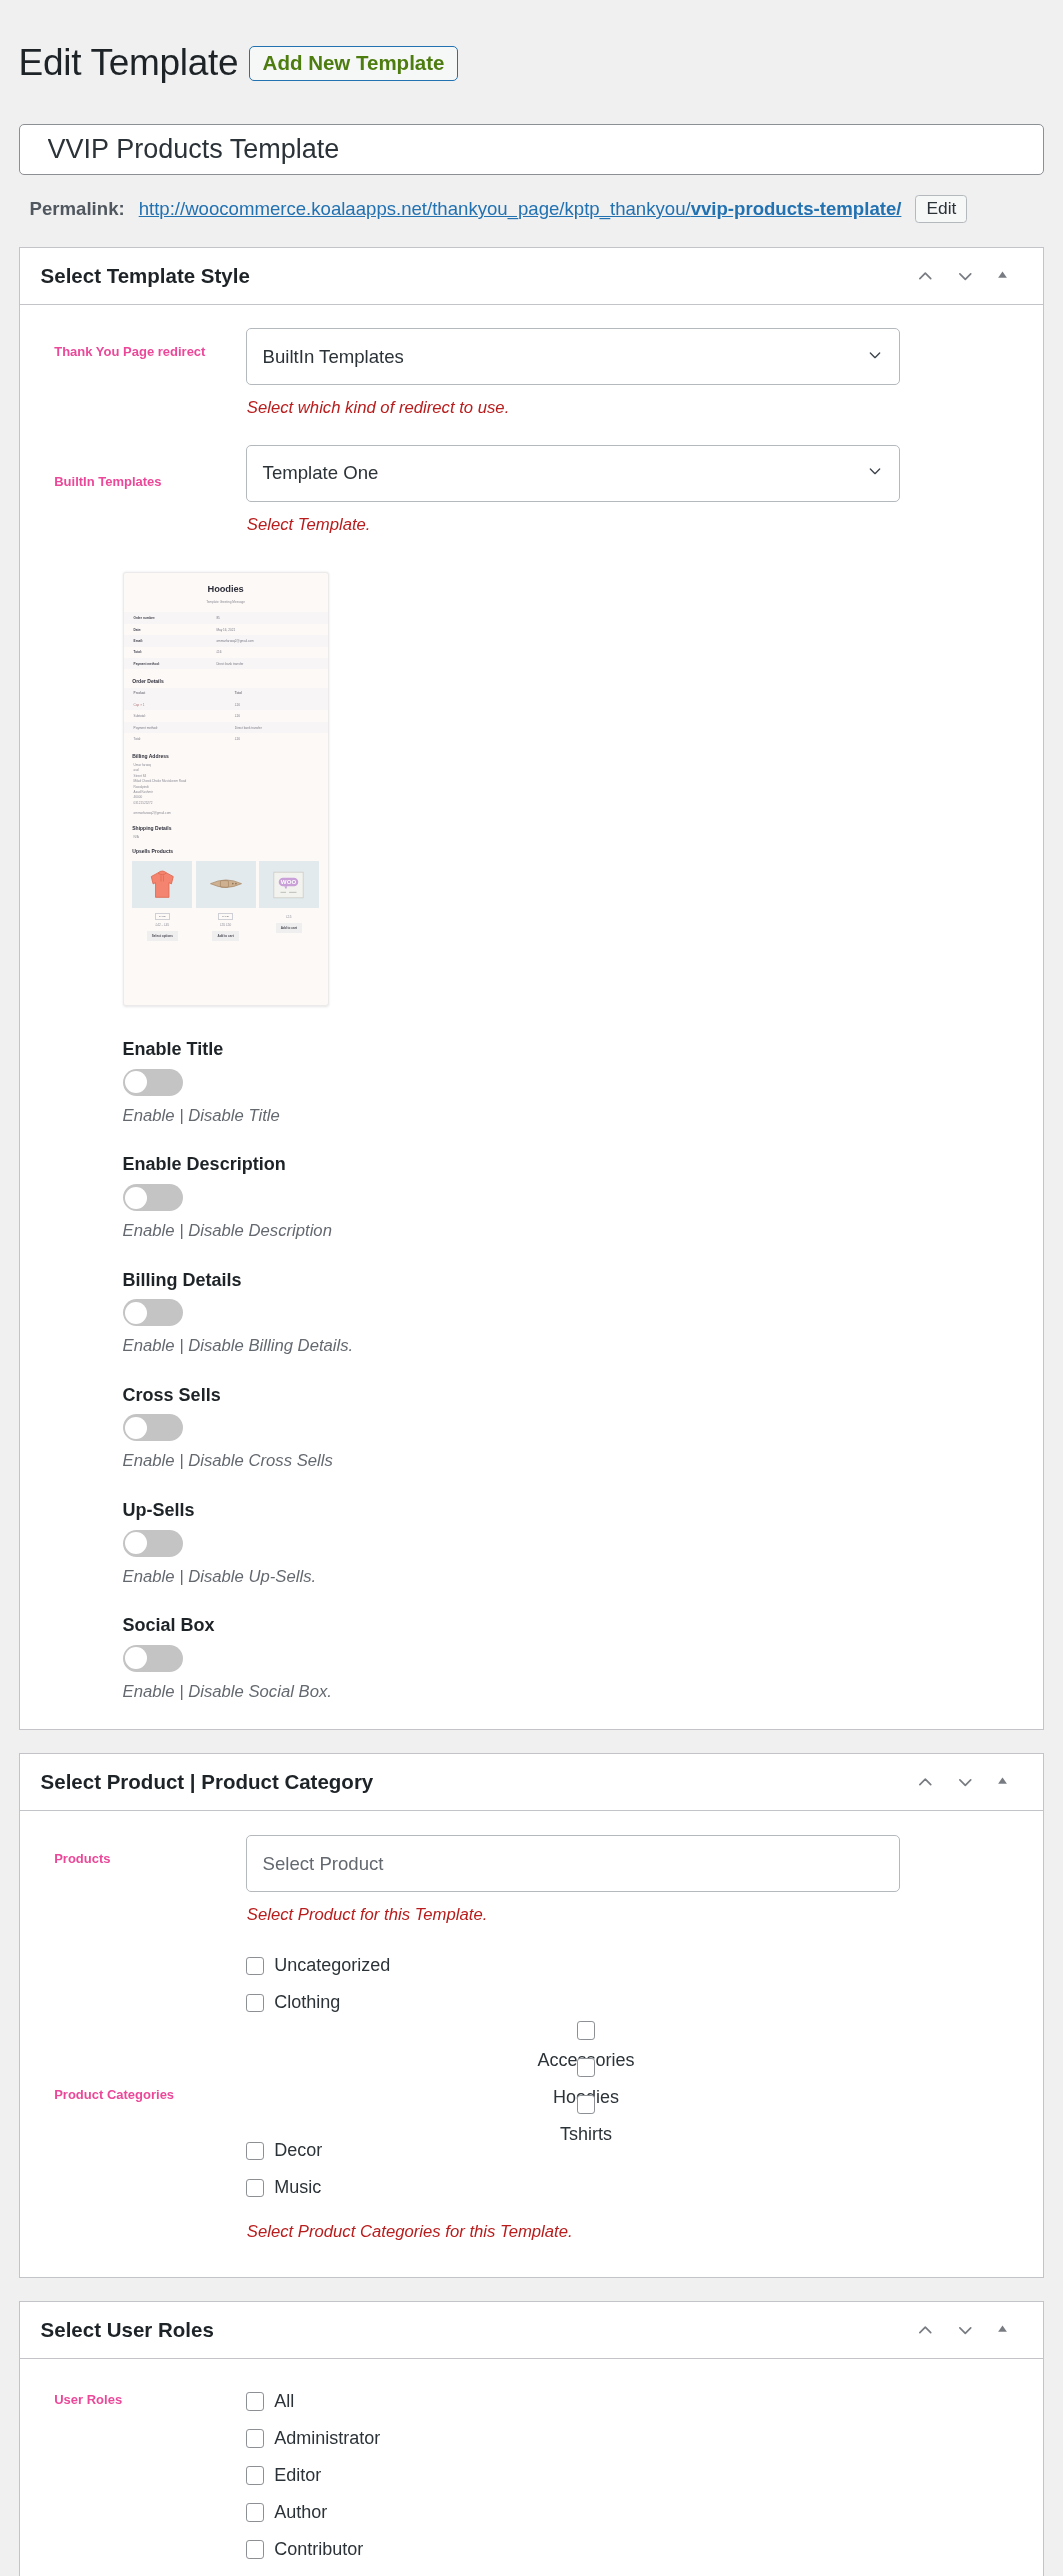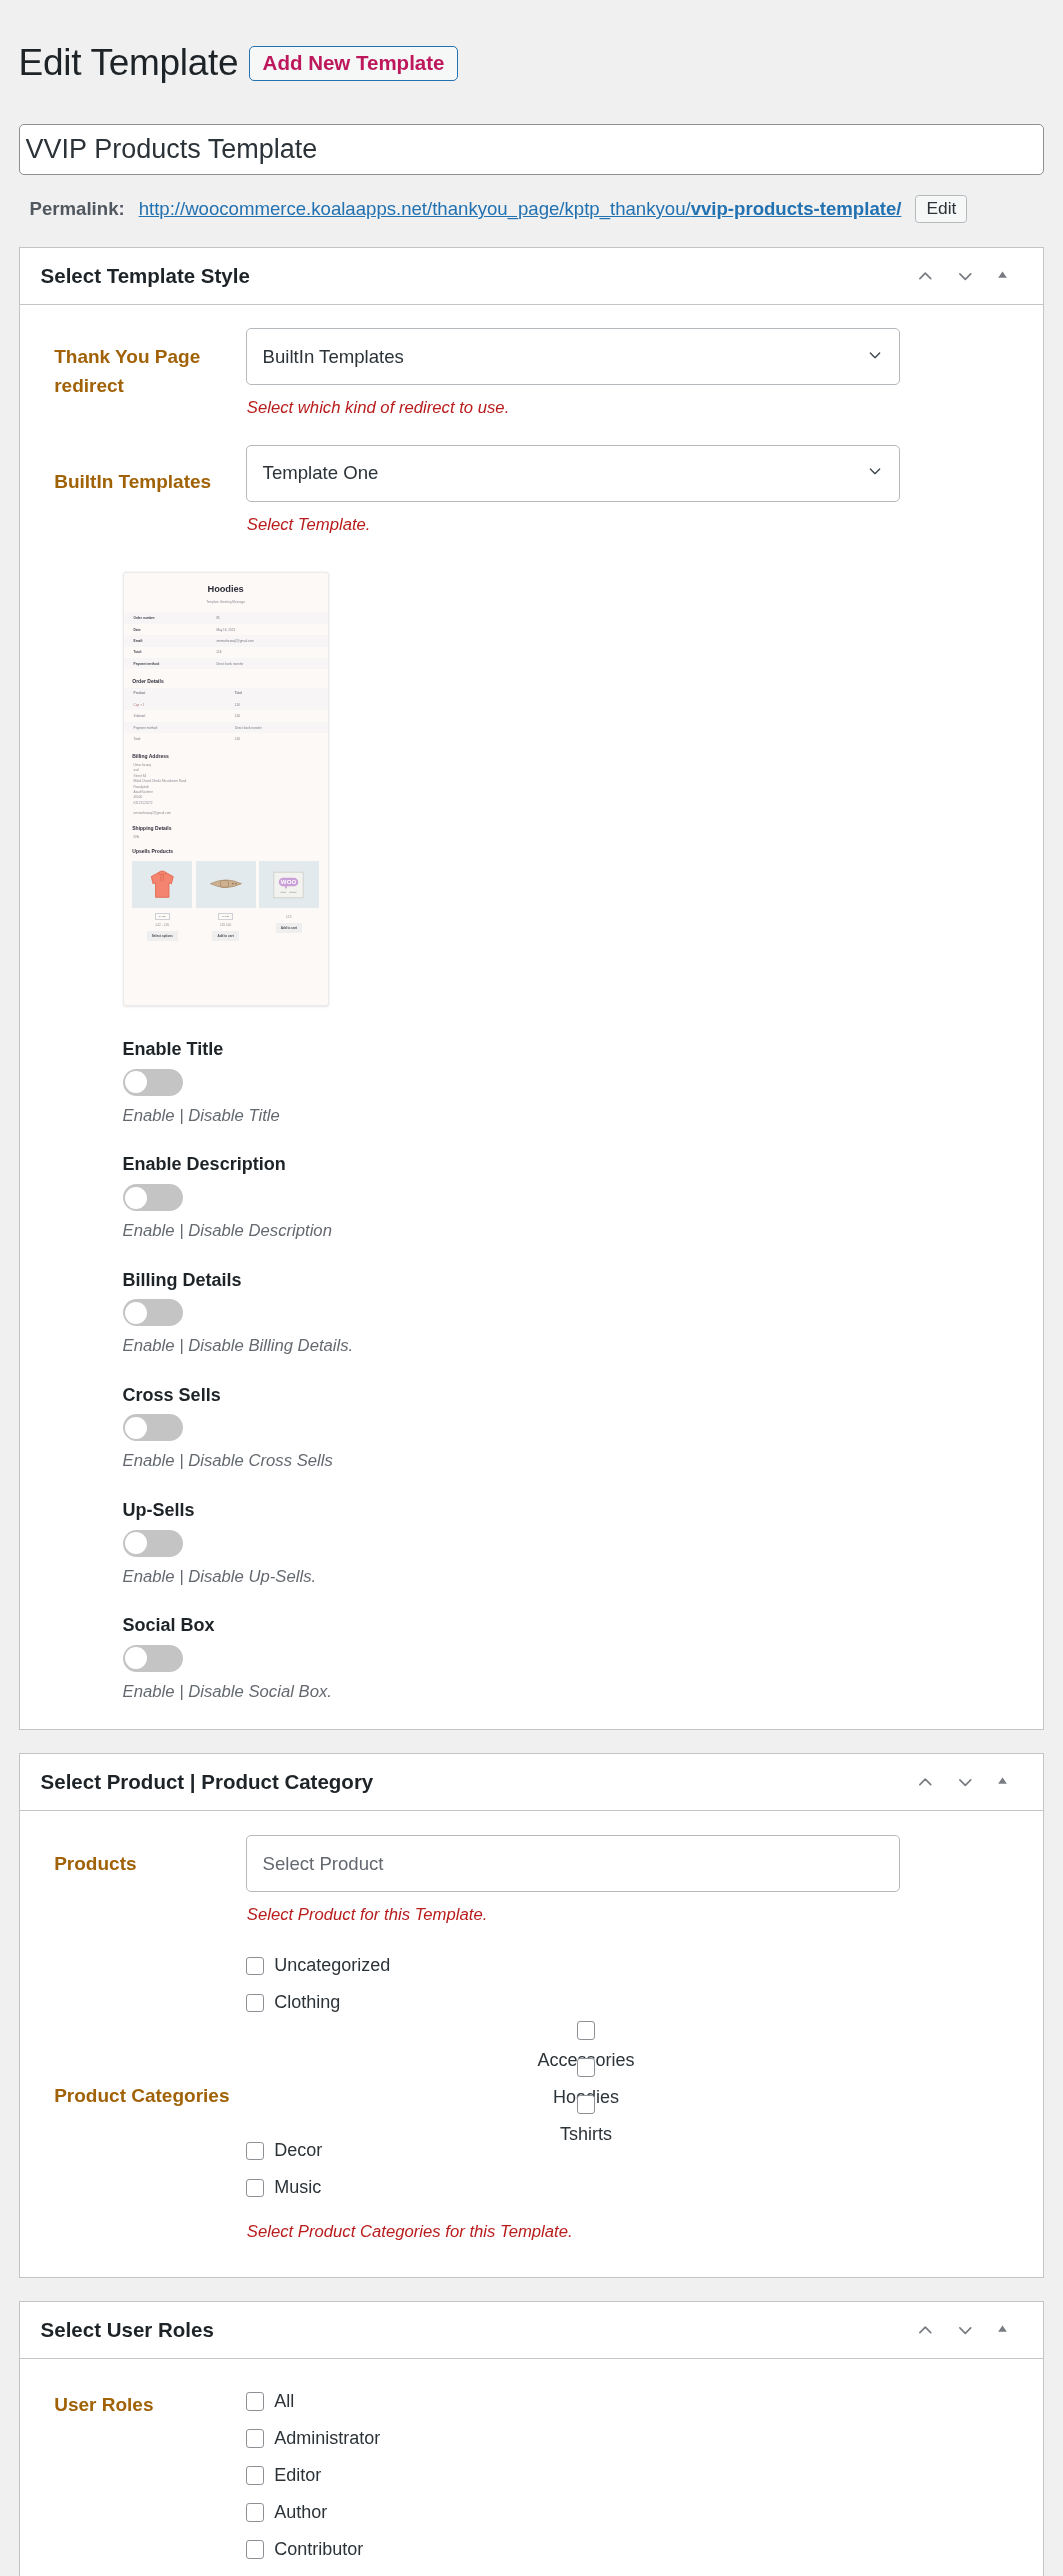--- a/index.html
+++ b/index.html
@@ -15,36 +15,36 @@
 
   
   .page-head {
     display: flex; align-items: center; gap: 11px;
     padding: 18.6px 0 6.2px 0;
   }
   .page-title { font-size: 37px; font-weight: 400; line-height: 1.1; color: #1d2327; letter-spacing: -0.3px; }
   .add-new-btn {
     display: inline-block;
     font-size: 20.5px; font-weight: 700;
-    color: #be185d; background: #f6f7f7;
+    color: #4d7c0f; background: #f6f7f7;
     border: 1.9px solid #2271b1; border-radius: 5px;
     padding: 4.3px 12.4px 6.2px 12.4px;
     line-height: 1.1; cursor: pointer;
     white-space: nowrap;
   }
 
   
   .title-input {
     display: block; width: 100%;
     height: 51px;
     background: #fff;
     border: 1.9px solid #8c8f94; border-radius: 5px;
     font-family: "Liberation Sans", sans-serif;
     font-size: 27px; color: #2c3338;
-    padding: 0 6px; margin-top: 8.7px;
+    padding: 0 28px; margin-top: 8.7px;
     outline: none;
   }
 
   
   .permalink-row {
     display: flex; align-items: center; gap: 14px;
     margin: 20px 0 0 11px;
     font-size: 18.6px;
   }
   .permalink-label { color: #50575e; font-weight: 700; white-space: nowrap; }
@@ -72,21 +72,21 @@
   .panel-heading { font-size: 20.5px; font-weight: 700; color: #1d2327; text-align: right; }
   .panel-actions { display: flex; align-items: center; gap: 21px; padding-right: 8.7px; }
   .chev { width: 18.6px; height: 18.6px; display: block; }
   .chev svg { display: block; }
   .panel-body { padding: 23.6px 21px 27px 21px; }
 
   
   .form-row { display: flex; align-items: flex-start; margin-bottom: 6.2px; }
   .form-label {
     width: 205px; flex: 0 0 205px;
-    font-size: 19px; font-weight: 700; color: #a16207;
+    font-size: 13px; font-weight: 700; color: #ec4899;
     line-height: 1.55; padding-top: 13.6px; padding-left: 13.6px;
   }
   .form-label.mid { display: flex; align-items: center; min-height: 74px; padding-top: 0; }
   .form-field { flex: 1 1 auto; max-width: 654px; }
 
   .select-box {
     position: relative;
     width: 100%; height: 57px;
     background: #fff;
     border: 1.2px solid #b4b9be; border-radius: 5px;

